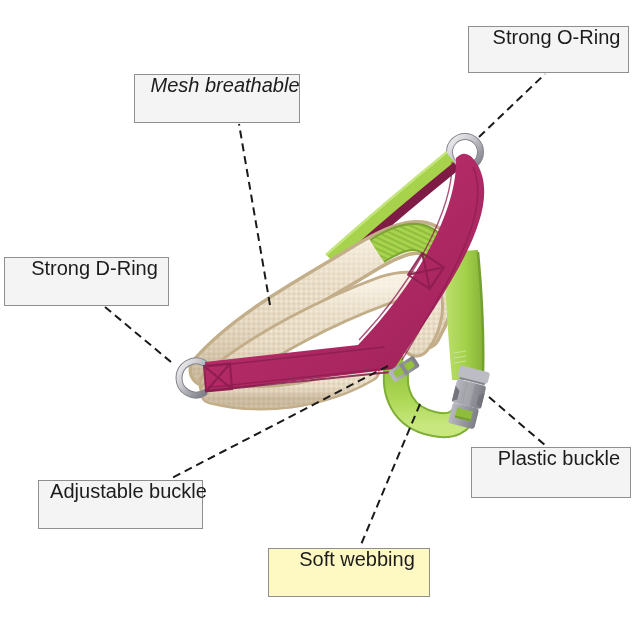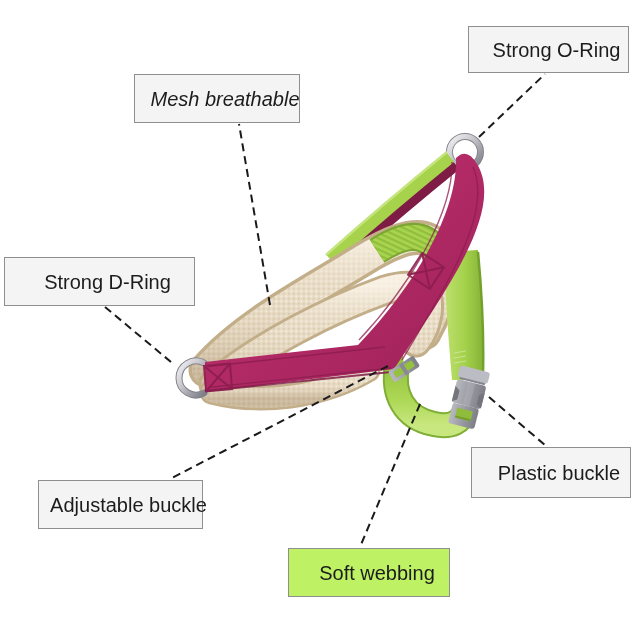--- a/index.html
+++ b/index.html
@@ -1,20 +1,20 @@
 <!DOCTYPE html>
 <html><head>
 <meta charset="utf-8">
 <style>
   html,body{margin:0;padding:0;background:#ffffff;}
   #canvas{position:relative;width:640px;height:640px;background:#ffffff;overflow:hidden;
           font-family:"Liberation Sans","DejaVu Sans",sans-serif;}
   #art{position:absolute;left:0;top:0;}
   #lines{position:absolute;left:0;top:0;pointer-events:none;}
-  .callout{position:absolute;display:flex;align-items:center;justify-content:center;
+  .callout{position:absolute;display:flex;justify-content:center;
            background:#f4f4f4;border:1px solid #8f8f8f;color:#1c1c1c;
            font-size:20px;line-height:1;white-space:nowrap;box-sizing:border-box;padding-left:16px;}
 </style>
 </head>
 <body>
 
 <div id="canvas">
 
   <svg id="art" width="640" height="640" viewBox="0 0 640 640">
     <defs>
@@ -156,25 +156,25 @@
     <line x1="489" y1="397" x2="546" y2="446" stroke="#1a1a1a" stroke-width="2" stroke-dasharray="8 5"></line>
     <line x1="420" y1="404" x2="360" y2="547" stroke="#1a1a1a" stroke-width="2" stroke-dasharray="8 5"></line>
   </svg>
 
   <div class="callout" style="left: 468px; top: 26px; width: 161px; height: 47px; background: rgb(244, 244, 244); border-color: rgb(143, 143, 143); color: rgb(28, 28, 28);">
       <span>Strong O-Ring</span>
     </div>
   <div class="callout" style="left: 134px; top: 74px; width: 166px; height: 49px; background: rgb(244, 244, 244); border-color: rgb(143, 143, 143); color: rgb(28, 28, 28); font-style: italic;">
       <span>Mesh breathable</span>
     </div>
-  <div class="callout" style="left: 4px; top: 257px; width: 191px; height: 49px; background: rgb(244, 244, 244); border-color: rgb(143, 143, 143); color: rgb(28, 28, 28);">
+  <div class="callout" style="left: 4px; top: 257px; width: 165px; height: 49px; background: rgb(244, 244, 244); border-color: rgb(143, 143, 143); color: rgb(28, 28, 28);">
       <span>Strong D-Ring</span>
     </div>
   <div class="callout" style="left: 471px; top: 447px; width: 160px; height: 51px; background: rgb(244, 244, 244); border-color: rgb(143, 143, 143); color: rgb(28, 28, 28);">
       <span>Plastic buckle</span>
     </div>
   <div class="callout" style="left: 38px; top: 480px; width: 165px; height: 49px; background: rgb(244, 244, 244); border-color: rgb(143, 143, 143); color: rgb(28, 28, 28);">
       <span>Adjustable buckle</span>
     </div>
-  <div class="callout" style="left: 268px; top: 548px; width: 162px; height: 49px; background: #bef264; border-color: rgb(143, 143, 143); color: rgb(28, 28, 28); margin-left: 20px;">
+  <div class="callout" style="left: 268px; top: 548px; width: 162px; height: 49px; background: #fef9c3; border-color: rgb(143, 143, 143); color: rgb(28, 28, 28);">
       <span>Soft webbing</span>
     </div>
 </div>
 
 </body></html>

